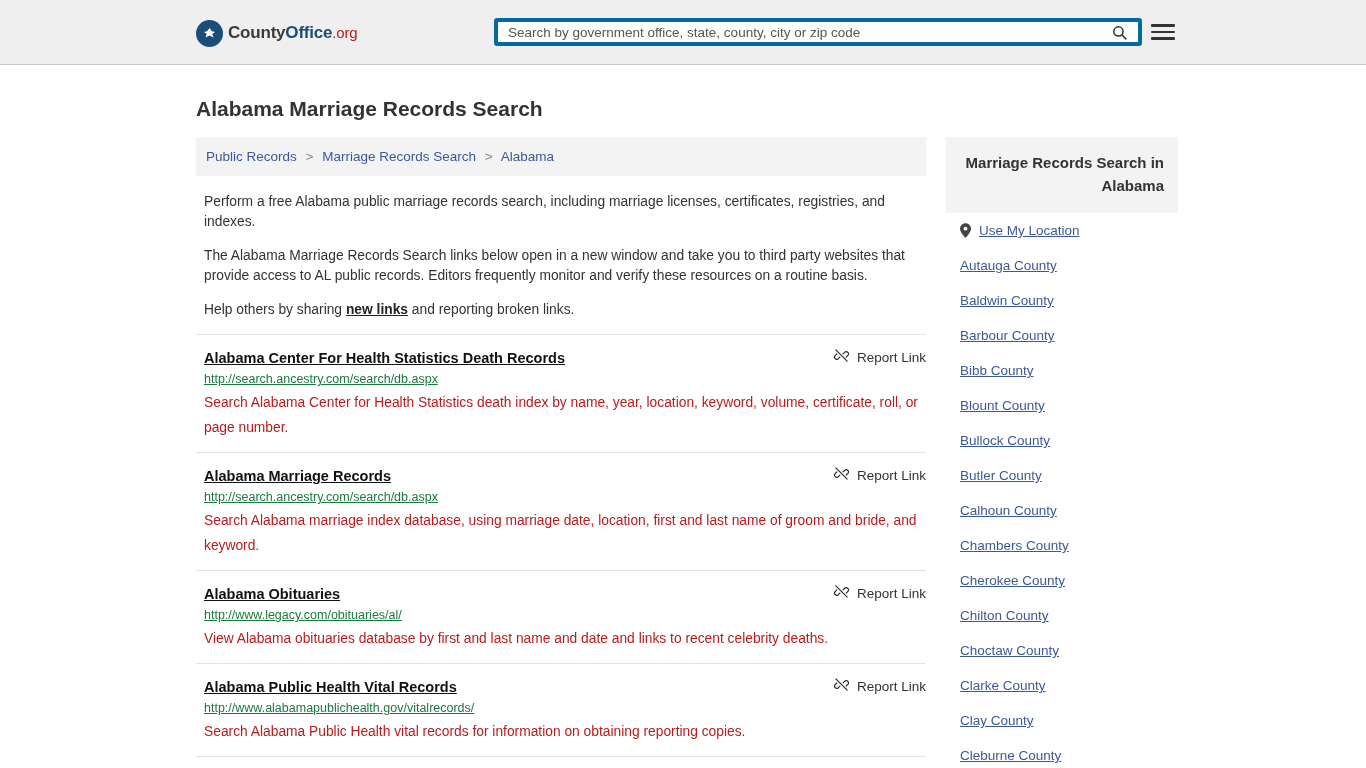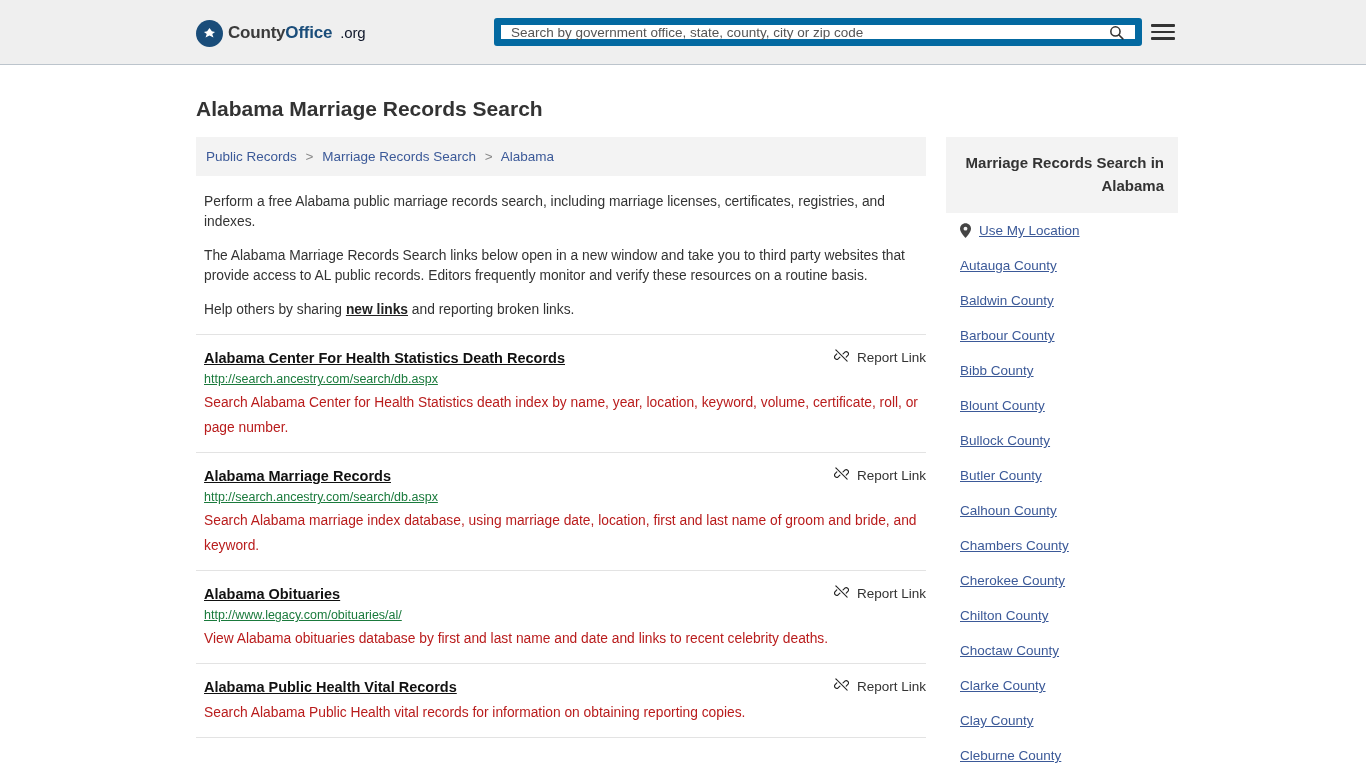--- a/index.html
+++ b/index.html
@@ -36,30 +36,30 @@
     margin-right: 5px;
   }
   .logo-badge svg { display:block; }
   .logo-text {
     font-size: 17px;
     font-weight: bold;
     color: #3b3b3b;
     letter-spacing: -0.2px;
   }
   .logo-text .blue { color: #1a4d7a; }
-  .logo-text .org { font-weight: normal; font-size: 15px; color: #0f172a; padding-left: 8px; }
+  .logo-text .org { font-weight: normal; font-size: 15px; color: #b91c1c; }
 
   .searchbar {
     position: absolute;
     left: 494px;
     top: 18px;
     width: 648px;
     height: 28px;
     background: #ffffff;
-    border: 7px solid #0369a1;
+    border: 4px solid #0369a1;
     border-radius: 3px;
     display: flex;
     align-items: center;
   }
   .searchbar input {
     flex: 1;
     border: none;
     outline: none;
     height: 26px;
     padding: 0 10px;
@@ -318,20 +318,21 @@
                 <path d="M14.5 9.5 L17.5 6.5 a3.6 3.6 0 0 1 5 5 l-3 3"></path>
                 <line x1="3" y1="3" x2="21" y2="21"></line>
               </svg>
             </span>
             <span>Report Link</span>
           </div>
         </div>
 
         <div class="link-item">
           <a href="#" class="link-title">Alabama Public Health Vital Records</a>
+          <div class="link-url">http://www.alabamapublichealth.gov/vitalrecords/</div>
           <div class="link-desc">Search Alabama Public Health vital records for information on obtaining reporting copies.</div>
           <div class="report">
             <span class="brokenlink-icon">
               <svg width="15" height="15" viewBox="0 0 24 24" fill="none" stroke="#222" stroke-width="1.8" stroke-linecap="round">
                 <path d="M9.5 14.5 L6.5 17.5 a3.6 3.6 0 0 1 -5 -5 l3 -3"></path>
                 <path d="M14.5 9.5 L17.5 6.5 a3.6 3.6 0 0 1 5 5 l-3 3"></path>
                 <line x1="3" y1="3" x2="21" y2="21"></line>
               </svg>
             </span>
             <span>Report Link</span>

